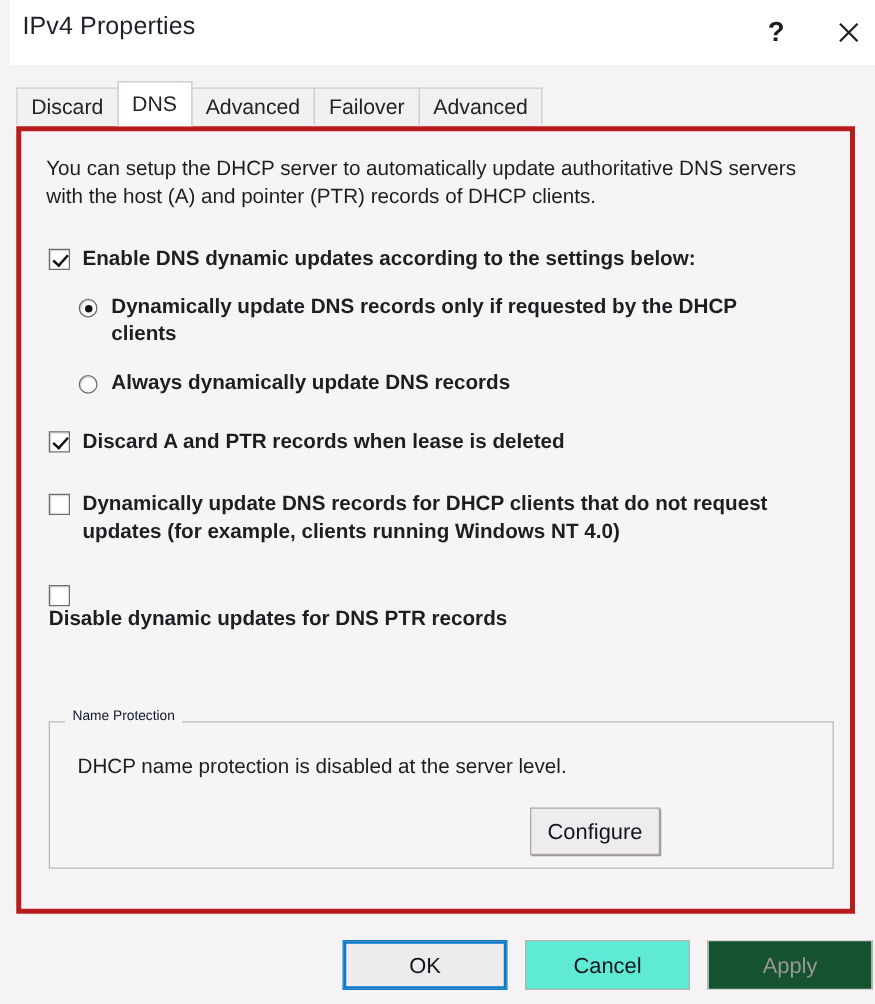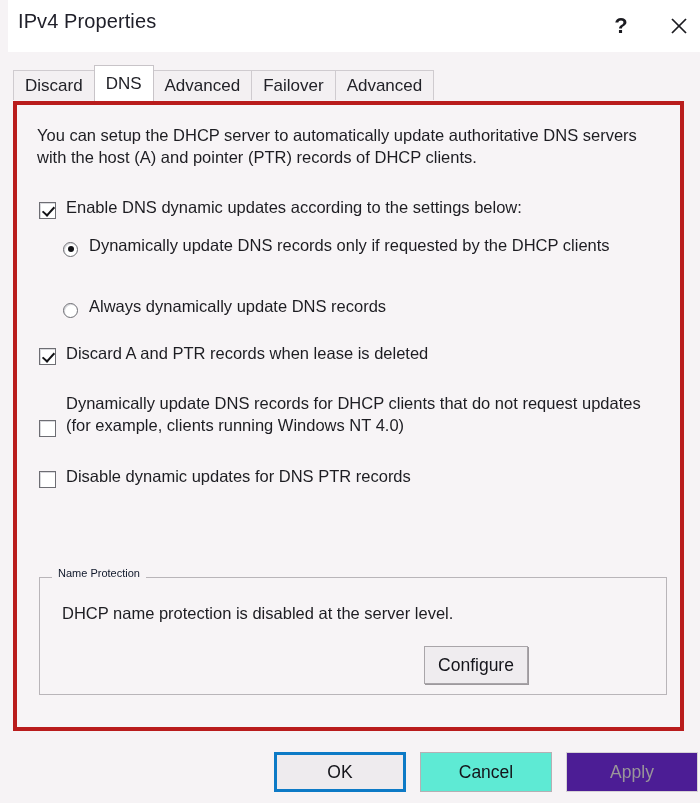--- a/index.html
+++ b/index.html
@@ -105,21 +105,22 @@
     width: 630px;
     font-size: 16.5px;
     line-height: 1.34;
     color: #1d1d22;
   }
 
   
   .opt {
     position: absolute;
     display: flex;
-    align-items: flex-end;
+    align-items: flex-start;
+    font-weight: bold;
   }
   .opt-label {
     font-size: 16.5px;
     line-height: 1.32;
     color: #1d1d22;
   }
 
   
   .cb {
     flex: 0 0 auto;
@@ -224,21 +225,21 @@
     position: absolute;
     left: 420px; top: 12px;
     width: 132px; height: 40px;
     background: #5eead4;
     border: 1px solid #b4b0b4;
   }
   .btn-apply {
     position: absolute;
     left: 566px; top: 12px;
     width: 132px; height: 40px;
-    background: #4c1d95;
+    background: #14532d;
     border: 1px solid #d6d2d6;
     color: #9a969a;
   }
 </style>
 </head>
 <body>
 
 <div class="window">
 
   <div class="titlebar">
@@ -284,21 +285,21 @@
     <div class="opt" style="left:22px; top:238px; width:620px;">
       <span class="cb checked"></span>
       <span class="opt-label">Discard A and PTR records when lease is deleted</span>
     </div>
 
     <div class="opt" style="left:22px; top:288px; width:628px;">
       <span class="cb"></span>
       <span class="opt-label">Dynamically update DNS records for DHCP clients that do not request updates (for example, clients running Windows NT 4.0)</span>
     </div>
 
-    <div class="opt" style="left:22px; top:361px; width:620px;">
+    <div class="opt" style="left:22px; top:361px; width:620px;flex-direction:column;">
       <span class="cb"></span>
       <span class="opt-label">Disable dynamic updates for DNS PTR records</span>
     </div>
 
     <div class="groupbox">
       <div class="groupbox-title">Name Protection</div>
       <div class="groupbox-text">DHCP name protection is disabled at the server level.</div>
       <button class="btn btn-configure">Configure</button>
     </div>
 

